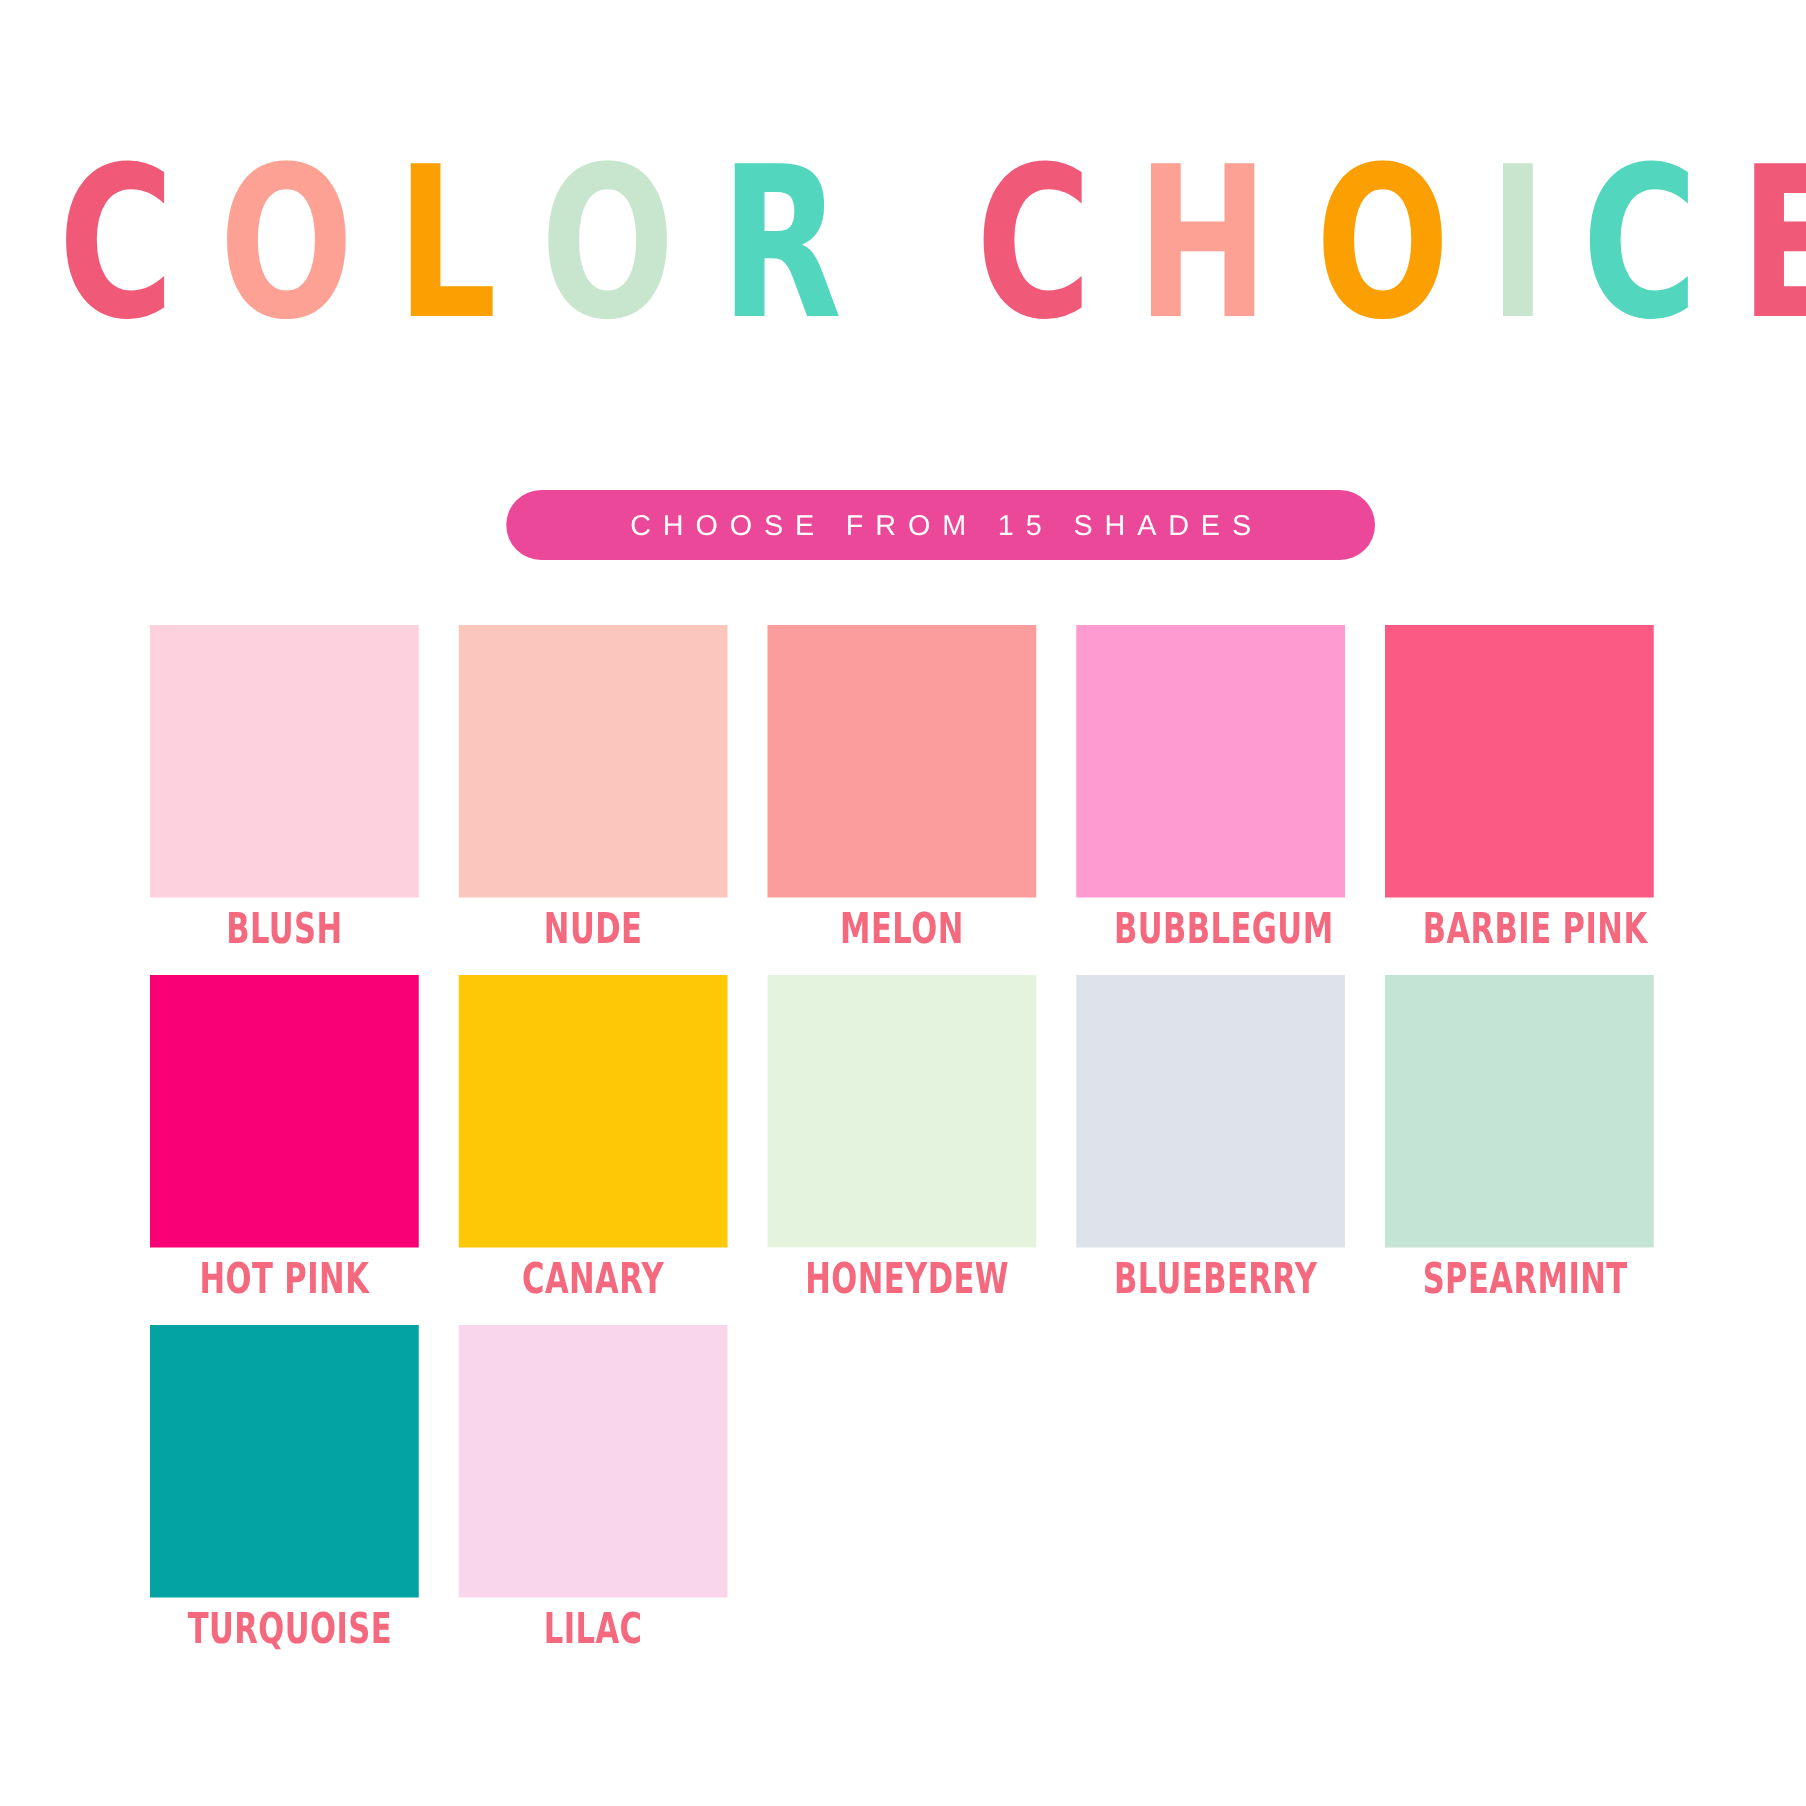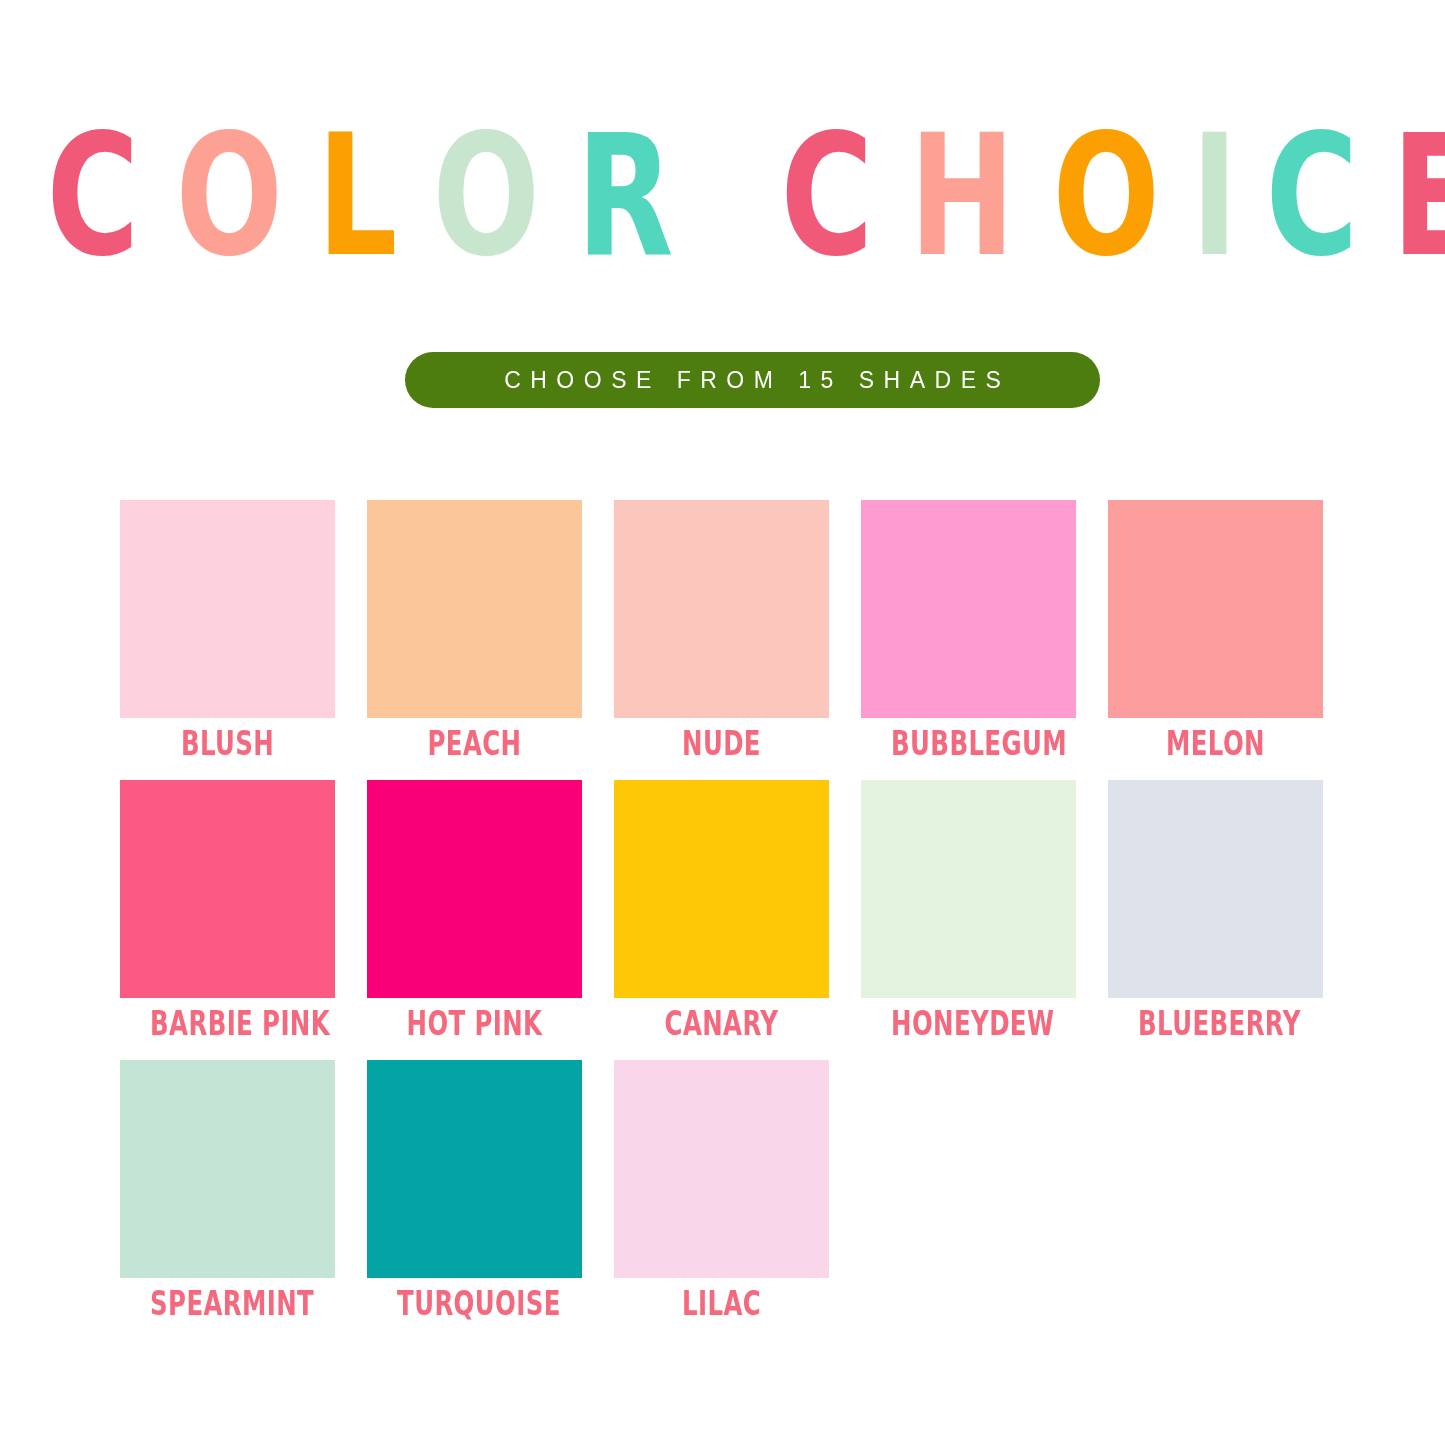--- a/index.html
+++ b/index.html
@@ -102,44 +102,40 @@
     transform: scaleX(0.72);
     transform-origin: center top;
     white-space: nowrap;
   }
 </style>
 </head>
 <body style="background: rgb(255, 255, 255);">
 
 <div id="title"><span class="word"><span class="ltr" style="color: rgb(240, 90, 120);">C</span><span class="ltr" style="color: rgb(252, 161, 147);">O</span><span class="ltr" style="color: rgb(252, 159, 2);">L</span><span class="ltr" style="color: rgb(200, 230, 205);">O</span><span class="ltr" style="color: rgb(83, 214, 190);">R</span></span><span class="gap"></span><span class="word"><span class="ltr" style="color: rgb(240, 90, 120);">C</span><span class="ltr" style="color: rgb(252, 161, 147);">H</span><span class="ltr" style="color: rgb(252, 159, 2);">O</span><span class="ltr" style="color: rgb(200, 230, 205);">I</span><span class="ltr" style="color: rgb(83, 214, 190);">C</span><span class="ltr" style="color: rgb(240, 90, 120);">E</span><span class="ltr" style="color: rgb(252, 161, 147);">S</span></span></div>
 
-<div id="subtitle-pill" style="background: #4d7c0f;">
+<div id="subtitle-pill" style="background: #ec4899; margin-top: 40px;">
   <span class="pill-text" style="color: rgb(255, 255, 255);">CHOOSE FROM 15 SHADES</span>
 </div>
 
 <div id="grid">
     <div class="swatch-cell">
       <div class="swatch-chip" style="background: rgb(253, 210, 222);"></div>
       <div class="swatch-label" style="color: rgb(244, 105, 126);">BLUSH</div>
     </div>
     <div class="swatch-cell">
-      <div class="swatch-chip" style="background: rgb(252, 198, 155);"></div>
-      <div class="swatch-label" style="color: rgb(244, 105, 126);">PEACH</div>
-    </div>
-    <div class="swatch-cell">
       <div class="swatch-chip" style="background: rgb(251, 198, 188);"></div>
       <div class="swatch-label" style="color: rgb(244, 105, 126);">NUDE</div>
     </div>
     <div class="swatch-cell">
+      <div class="swatch-chip" style="background: rgb(251, 157, 156);"></div>
+      <div class="swatch-label" style="color: rgb(244, 105, 126);">MELON</div>
+    </div>
+    <div class="swatch-cell">
       <div class="swatch-chip" style="background: rgb(254, 156, 210);"></div>
       <div class="swatch-label" style="color: rgb(244, 105, 126);">BUBBLEGUM</div>
-    </div>
-    <div class="swatch-cell">
-      <div class="swatch-chip" style="background: rgb(251, 157, 156);"></div>
-      <div class="swatch-label" style="color: rgb(244, 105, 126);">MELON</div>
     </div>
     <div class="swatch-cell">
       <div class="swatch-chip" style="background: rgb(251, 90, 133);"></div>
       <div class="swatch-label" style="color: rgb(244, 105, 126);">BARBIE PINK</div>
     </div>
     <div class="swatch-cell">
       <div class="swatch-chip" style="background: rgb(250, 0, 119);"></div>
       <div class="swatch-label" style="color: rgb(244, 105, 126);">HOT PINK</div>
     </div>
     <div class="swatch-cell">

